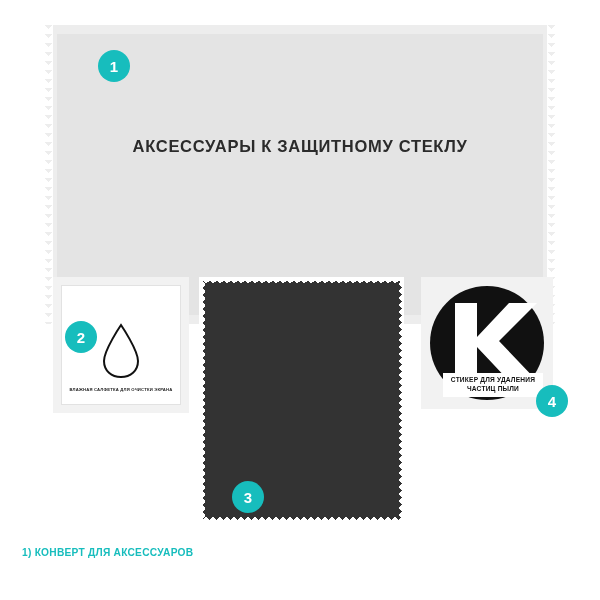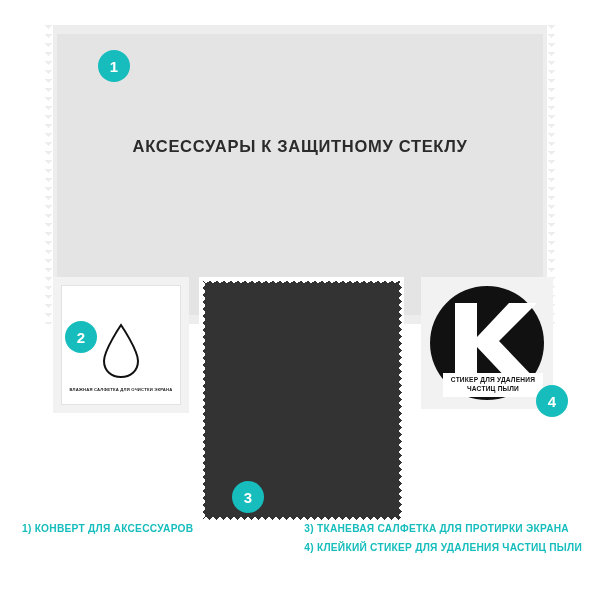--- a/index.html
+++ b/index.html
@@ -180,21 +180,21 @@
     line-height: 1.35;
     color: #111111;
     letter-spacing: 0.2px;
     z-index: 5;
   }
 
   
   .legend {
     position: absolute;
     left: 22px;
-    top: 519px;
+    top: 543px;
     width: 560px;
     display: flex;
     gap: 12px;
   }
   .legend-col {
     flex: 1;
   }
   .legend-line {
     font-size: 10.2px;
     font-weight: bold;
@@ -248,19 +248,15 @@
       <div>СТИКЕР ДЛЯ УДАЛЕНИЯ</div>
       <div>ЧАСТИЦ ПЫЛИ</div>
     </div>
   </div>
   <div class="badge" id="badge4">4</div>
 
   <div class="legend">
     <div class="legend-col">
       <div class="legend-line">1) КОНВЕРТ ДЛЯ АКСЕССУАРОВ</div>
     </div>
-    <div class="legend-col">
-      <div class="legend-line">3) ТКАНЕВАЯ САЛФЕТКА ДЛЯ ПРОТИРКИ ЭКРАНА</div>
-      <div class="legend-line">4) КЛЕЙКИЙ СТИКЕР ДЛЯ УДАЛЕНИЯ ЧАСТИЦ ПЫЛИ</div>
-    </div>
   </div>
 
 </div>
 
 </body></html>

